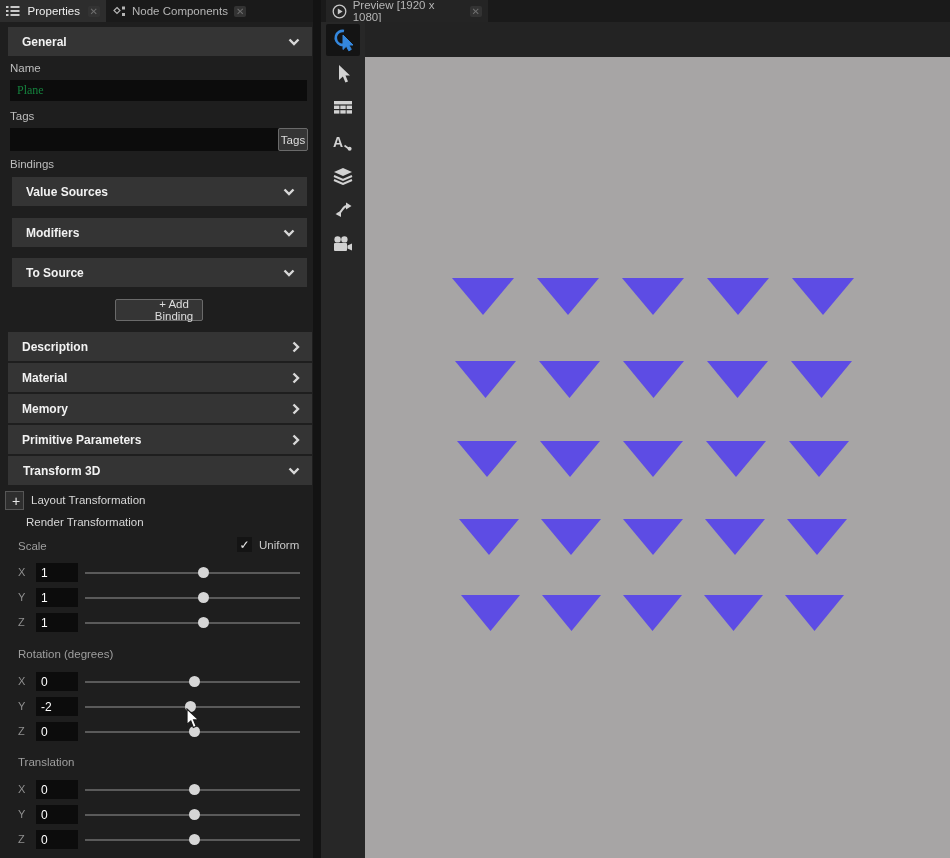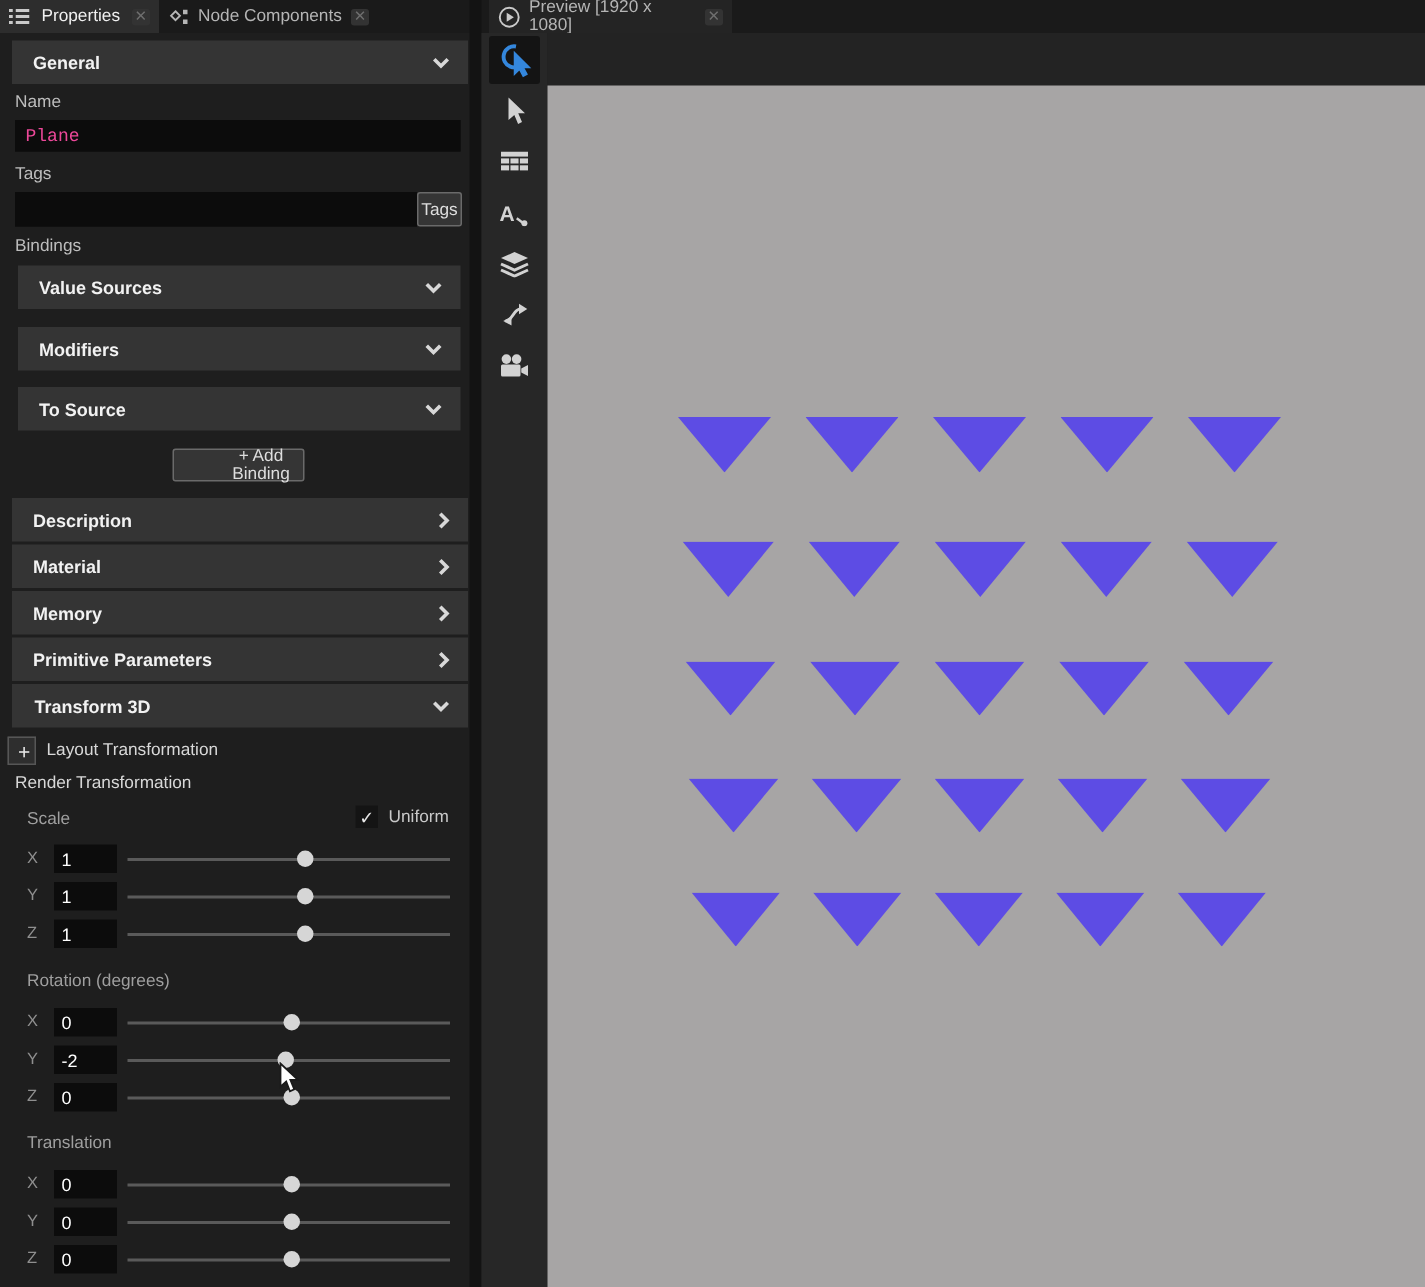--- a/index.html
+++ b/index.html
@@ -17,22 +17,22 @@
   .tab-active{background:#2d2d2d;color:#f0f0f0;}
   .tab-inactive{color:#b5b5b5;}
 
   
   .left-panel{left:0;top:22px;width:313px;height:836px;background:#1e1e1e;}
   .sec-head{position:absolute;background:#343434;height:29px;display:flex;
        align-items:center;justify-content:space-between;padding:0 12px 0 14px;
        box-sizing:border-box;font-size:12px;font-weight:bold;color:#f2f2f2;cursor:pointer;}
   .lbl{position:absolute;font-size:11.5px;color:#bdbdbd;}
   .sublbl{position:absolute;font-size:11.5px;color:#9f9f9f;}
-  .tinput{position:absolute;background:#0c0c0c;border:1px solid #0c0c0c;color:#ec4899;
-       font-size:12px;font-family:Liberation Mono, monospace;padding:4px 6px;box-sizing:border-box;}
+  .tinput{position:absolute;background:#0c0c0c;border:1px solid #0c0c0c;color:#15803d;
+       font-size:12px;font-family:Liberation Serif, serif;padding:4px 6px;box-sizing:border-box;}
   .btn{position:absolute;background:#353535;border:1px solid #6a6a6a;color:#dedede;
        font-size:11.5px;display:flex;align-items:center;justify-content:center;
        box-sizing:border-box;border-radius:2px;cursor:pointer;}
 
   
   .srow{position:absolute;left:0;width:313px;height:19px;}
   .srow .axis{position:absolute;left:18px;top:3px;font-size:11px;color:#8f8f8f;}
   .srow input{position:absolute;left:36px;top:0;width:42px;height:19px;background:#0c0c0c;
        border:none;color:#fff;font-size:12px;padding:0 5px;box-sizing:border-box;
        font-family:"Liberation Sans",sans-serif;}
@@ -161,21 +161,21 @@
     </div>
     <div class="sec-head" style="left:8px;top:434px;width:304px;padding-left:15px;">
       <span>Transform 3D</span>
       <svg width="12" height="8">
           <path d="M1.5 1.5 L6 6 L10.5 1.5" stroke="#d8d8d8" stroke-width="2.4" fill="none"></path>
         </svg>
     </div>
 
     <button class="plusbtn" style="left:5px;top:469px;">+</button>
     <span class="lbl" style="left:31px;top:472px;color:#d8d8d8;">Layout Transformation</span>
-    <span class="lbl" style="left:10px;top:494px;color:#d8d8d8;">Render Transformation</span>
+    <span class="lbl" style="left:26px;top:494px;color:#d8d8d8;">Render Transformation</span>
 
     <span class="sublbl" style="left:18px;top:518px;">Scale</span>
     <div class="checkbox" style="left:237px;top:515px;">✓</div>
     <span class="sublbl" style="left:259px;top:517px;color:#c9c9c9;">Uniform</span>
     <div></div>
 
     <span class="sublbl" style="left:18px;top:626px;">Rotation (degrees)</span>
     <div></div>
 
     <span class="sublbl" style="left:18px;top:734px;">Translation</span>

